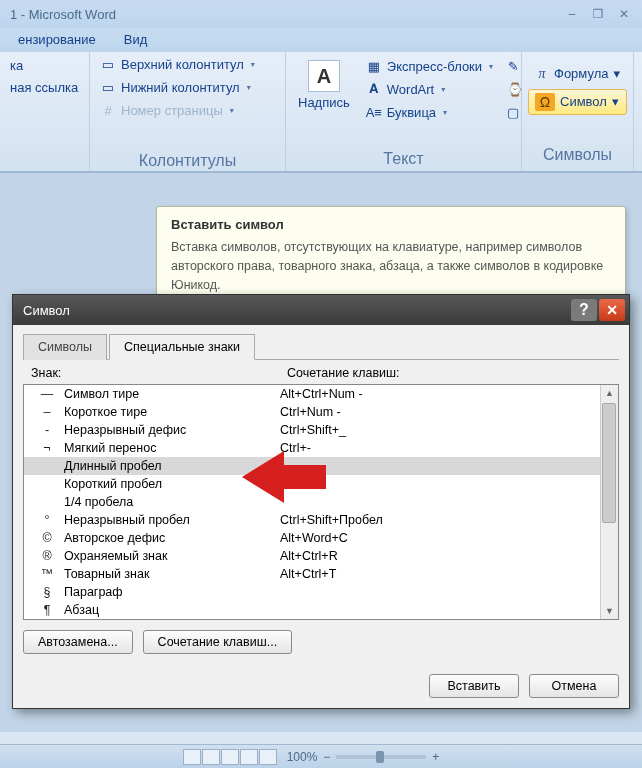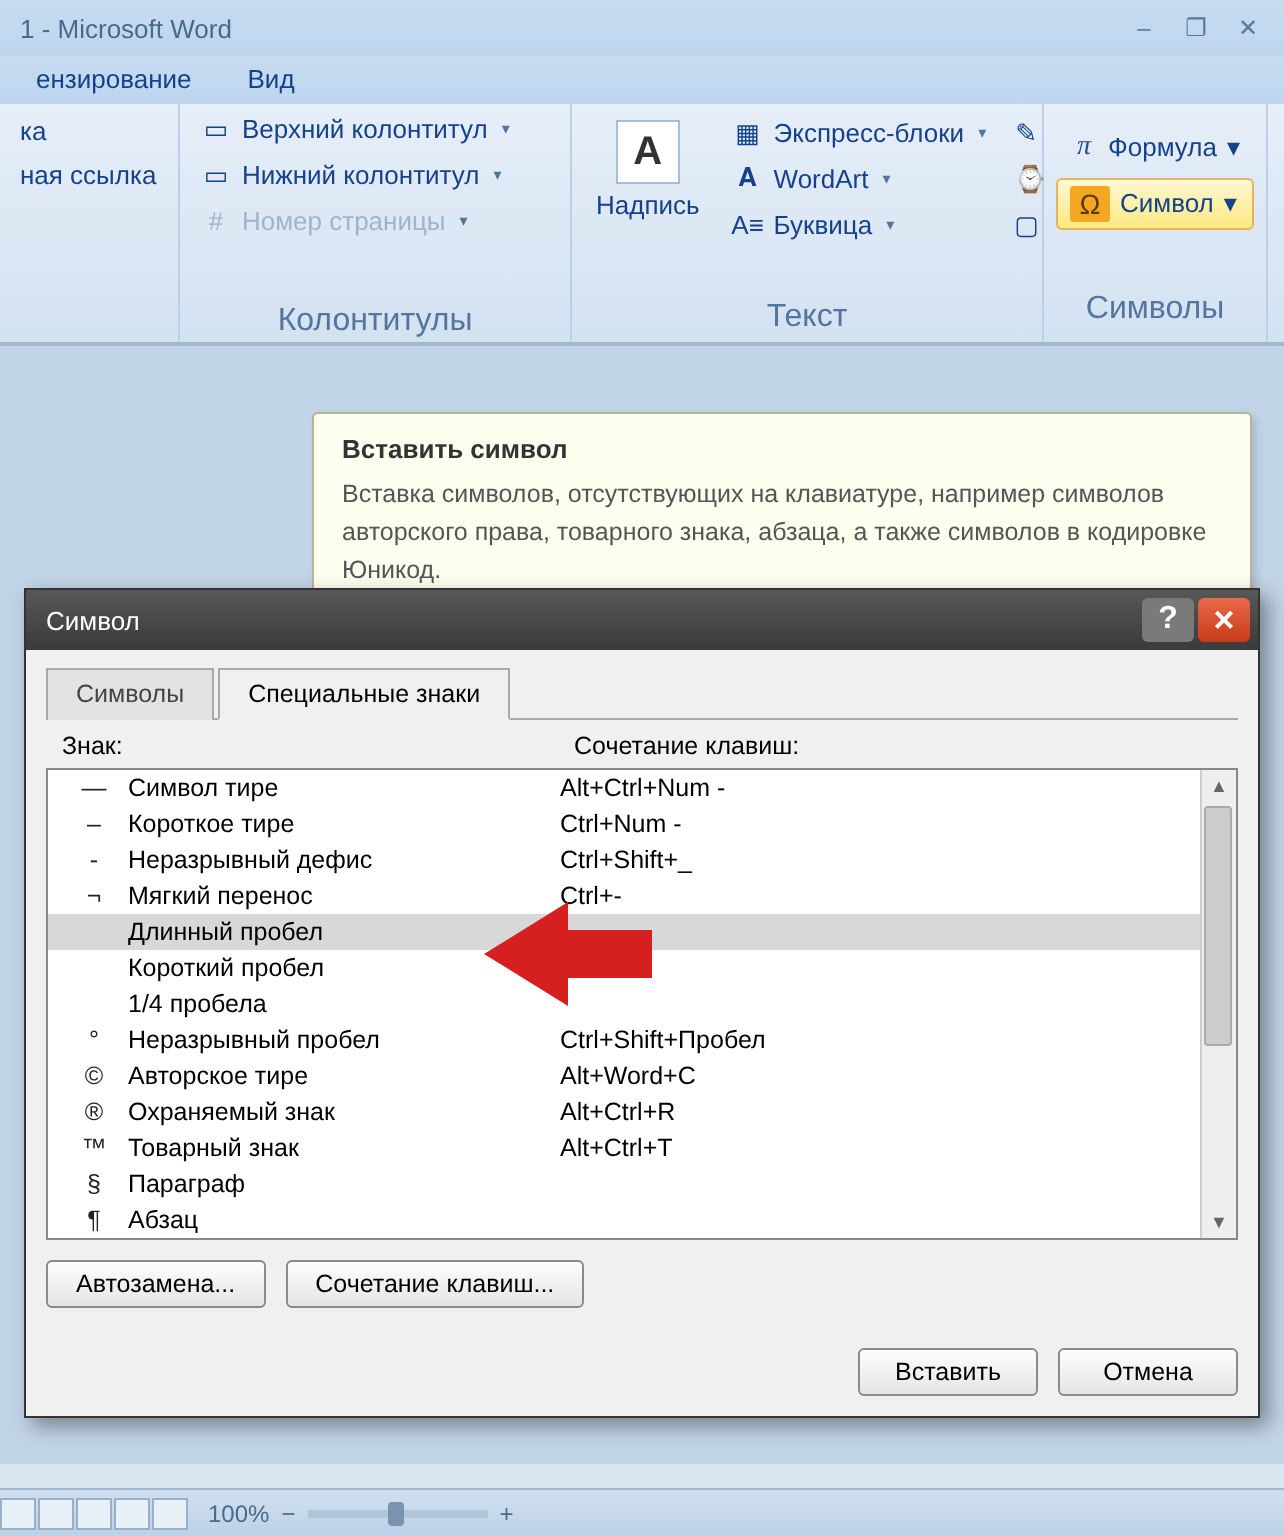--- a/index.html
+++ b/index.html
@@ -69,21 +69,21 @@
 .sb-btn { width: 16px; height: 16px; font-size: 9px; color: #666; display: flex; align-items: center; justify-content: center; }
 .sb-thumb { width: 14px; height: 120px; background: #ccc; border: 1px solid #aaa; border-radius: 2px; margin-top: 2px; }
 
 .arrow { position: absolute; left: 218px; top: 62px; pointer-events: none; }
 
 .btn-row { display: flex; gap: 10px; margin-top: 10px; }
 .btn-row.right { justify-content: flex-end; margin-top: 20px; }
 .btn { padding: 4px 14px; font-size: 12.5px; background: linear-gradient(#fdfdfd,#e5e5e5); border: 1px solid #8a8a8a; border-radius: 3px; cursor: pointer; min-width: 90px; text-align: center; }
 
 
-.statusbar { position: absolute; left: 0; bottom: 0; width: 642px; height: 24px; background: linear-gradient(#d0e0f0,#bcd2e8); border-top: 1px solid #a0b8d0; display: flex; align-items: center; justify-content: flex-start; padding-right: 20px; gap: 10px; font-size: 12px; color: #4a6a8a; }
+.statusbar { position: absolute; left: 0; bottom: 0; width: 642px; height: 24px; background: linear-gradient(#d0e0f0,#bcd2e8); border-top: 1px solid #a0b8d0; display: flex; align-items: center; justify-content: center; padding-right: 20px; gap: 10px; font-size: 12px; color: #4a6a8a; }
 .view-icons { display: flex; gap: 1px; }
 .vicon { width: 18px; height: 16px; border: 1px solid #9ab0c8; background: #e8f0f8; }
 .zoom { display: flex; align-items: center; gap: 6px; }
 .zslider { width: 90px; height: 4px; background: #b0c4da; position: relative; }
 .zslider::after { content: ""; position: absolute; left: 40px; top: -4px; width: 8px; height: 12px; background: #7a94b0; border-radius: 2px; }
 </style>
 </head>
 <body>
 
 <div class="titlebar">
@@ -252,21 +252,21 @@
             <span class="name">1/4 пробела</span>
             <span class="short"></span>
           </div>
           <div class="row">
             <span class="glyph">°</span>
             <span class="name">Неразрывный пробел</span>
             <span class="short">Ctrl+Shift+Пробел</span>
           </div>
           <div class="row">
             <span class="glyph">©</span>
-            <span class="name">Авторское тире</span>
+            <span class="name">Авторское дефис</span>
             <span class="short">Alt+Word+C</span>
           </div>
           <div class="row">
             <span class="glyph">®</span>
             <span class="name">Охраняемый знак</span>
             <span class="short">Alt+Ctrl+R</span>
           </div>
           <div class="row">
             <span class="glyph">™</span>
             <span class="name">Товарный знак</span>

